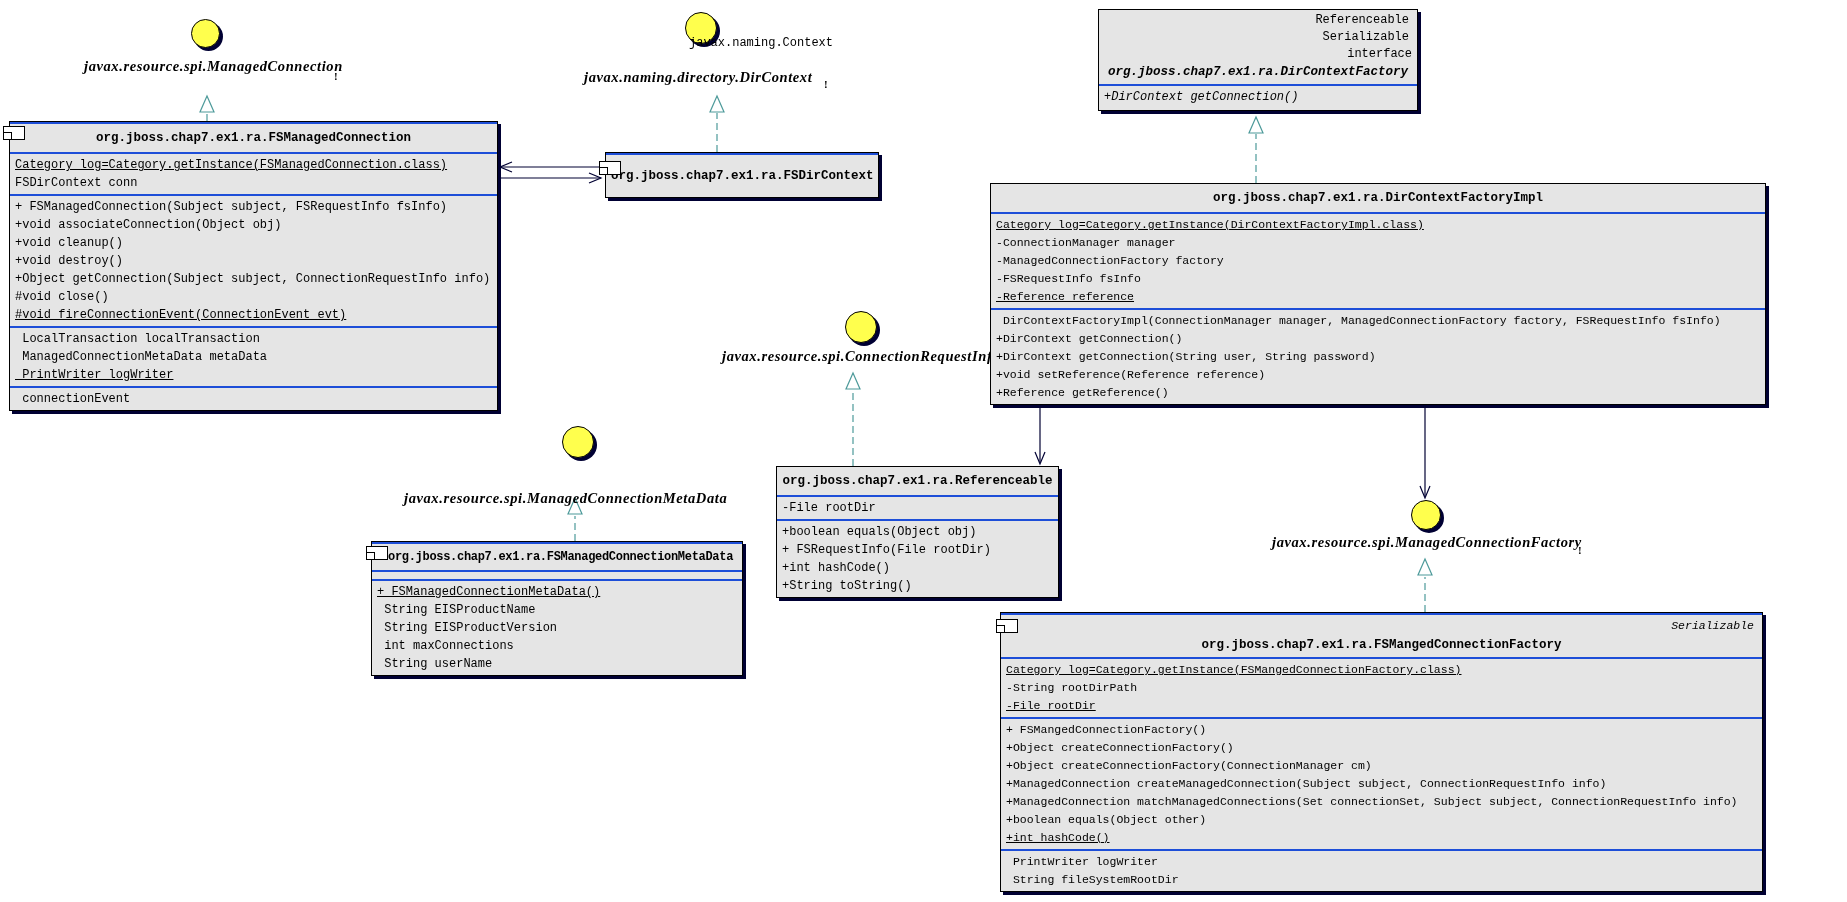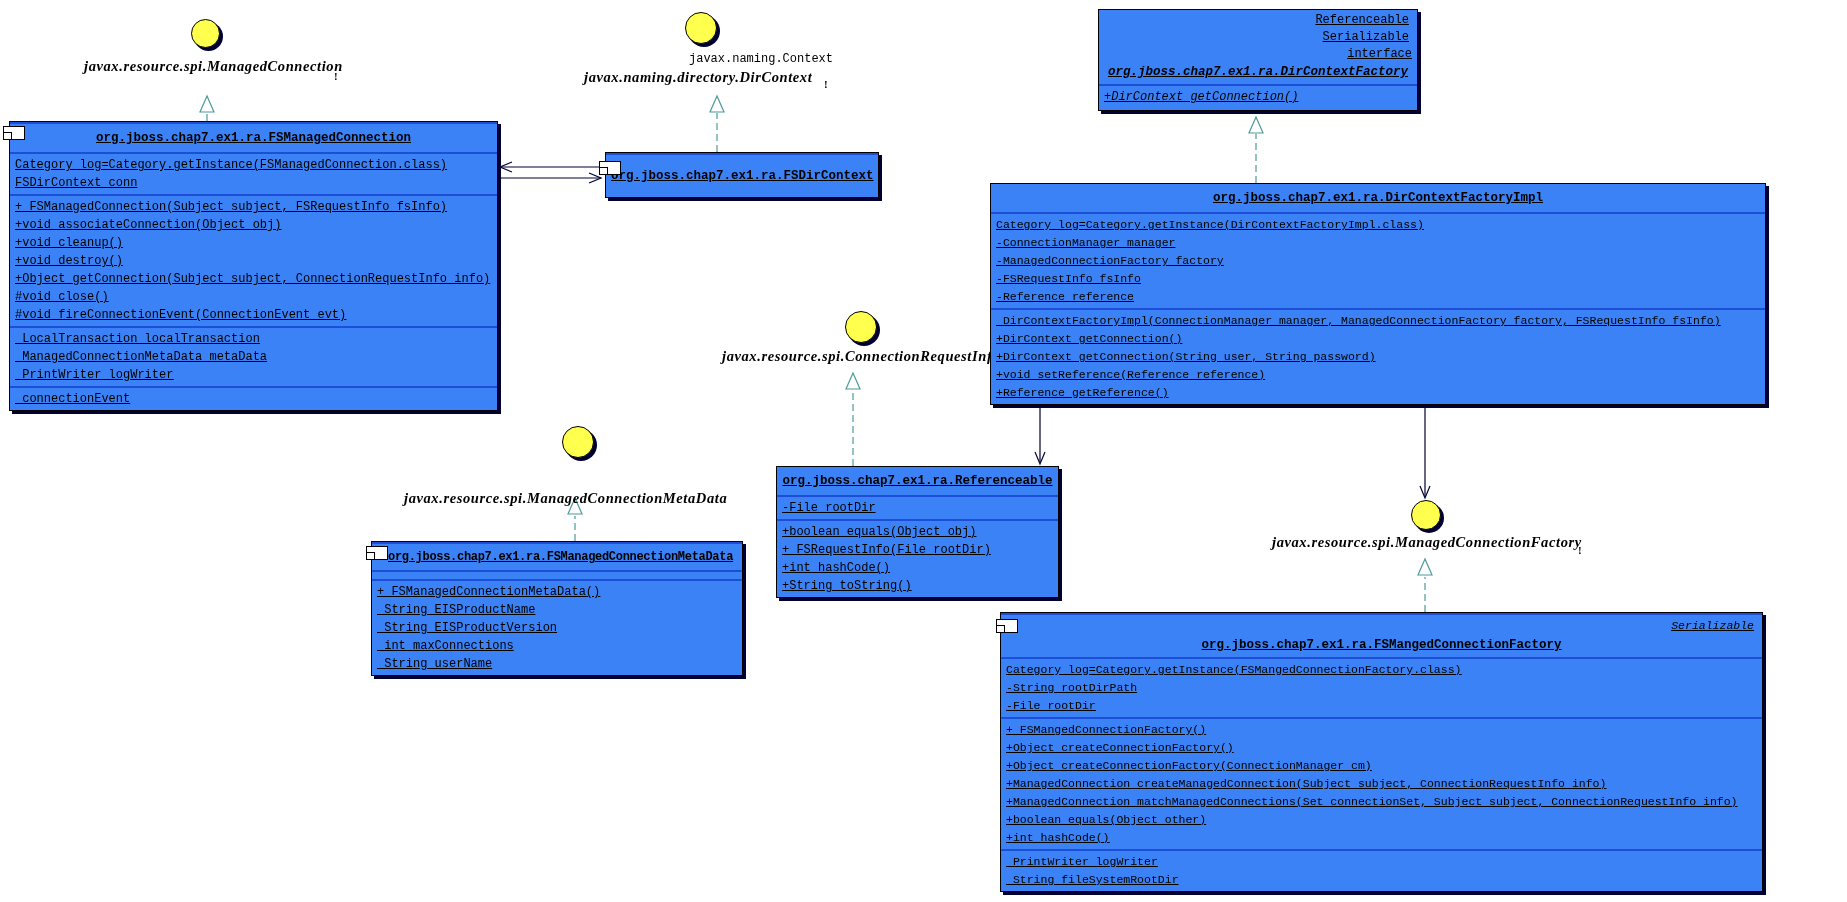--- a/index.html
+++ b/index.html
@@ -3,22 +3,22 @@
 <meta charset="utf-8">
 <style>
   html,body{margin:0;padding:0;}
   body{width:1847px;height:902px;background:#ffffff;position:relative;overflow:hidden;
        font-family:"Liberation Mono", monospace;}
   #connector-layer{position:absolute;left:0;top:0;z-index:0;}
   .realization{stroke:var(--realization,#4d9a9a);fill:none;stroke-width:1.2;stroke-dasharray:7 4;}
   .tri{stroke:var(--realization,#4d9a9a);fill:#ffffff;stroke-width:1.2;}
   .association{stroke:var(--association,#000033);fill:none;stroke-width:1.2;}
 
-  .uml-class{position:absolute;background:#3b82f6;border:1px solid #000;z-index:2;
-             box-shadow:3px 3px 0 var(--shadow,#000033);text-decoration:underline;}
+  .uml-class{position:absolute;background:#e5e5e5;border:1px solid #000;z-index:2;
+             box-shadow:3px 3px 0 var(--shadow,#000033);}
   .compartment{border-top:2px solid #1d4ed8;padding:2px 0;}
   .compartment:first-child{border-top:none;}
   .compartment.empty{height:7px;padding:0;}
   .row{height:18px;line-height:18px;font-size:12px;white-space:pre;padding:0 5px;color:#000;overflow:visible;}
   .row.title{font-weight:bold;text-align:center;font-size:12.5px;height:24px;line-height:24px;}
   .row.u{text-decoration:underline;}
   .row.it{font-style:italic;}
   .row.a-right{text-align:right;padding-right:8px;}
   .row.a-center{text-align:right;}
 
@@ -89,21 +89,21 @@
     <path class="association" d="M1425,395 L1425,496"></path>
     <path class="association" d="M1420,486 L1425,498 L1430,486"></path>
   </g>
 </svg>
 
 <div class="lolli" style="left:191px;top:19px;width:27px;height:27px;"></div>
 <div class="iface-label" style="left:84px;top:58px;">javax.resource.spi.ManagedConnection</div>
 <div class="mark" style="left:334px;top:70px;">!</div>
 
 <div class="lolli" style="left:685px;top:12px;width:30px;height:30px;"></div>
-<div class="plain-label" style="left:689px;top:52px;">javax.naming.Context</div>
+<div class="plain-label" style="left:689px;top:36px;">javax.naming.Context</div>
 <div class="iface-label" style="left:584px;top:69px;">javax.naming.directory.DirContext</div>
 <div class="mark" style="left:824px;top:78px;">!</div>
 
 <div class="lolli" style="left:845px;top:311px;width:30px;height:30px;"></div>
 <div class="iface-label" style="left:722px;top:348px;">javax.resource.spi.ConnectionRequestInfo</div>
 <div class="mark" style="left:1056px;top:358px;">!</div>
 
 <div class="lolli" style="left:562px;top:426px;width:30px;height:30px;"></div>
 <div class="iface-label" style="left:404px;top:462px;margin-top:28px;">javax.resource.spi.ManagedConnectionMetaData</div>
 <div class="mark" style="left:811px;top:476px;">!</div>

